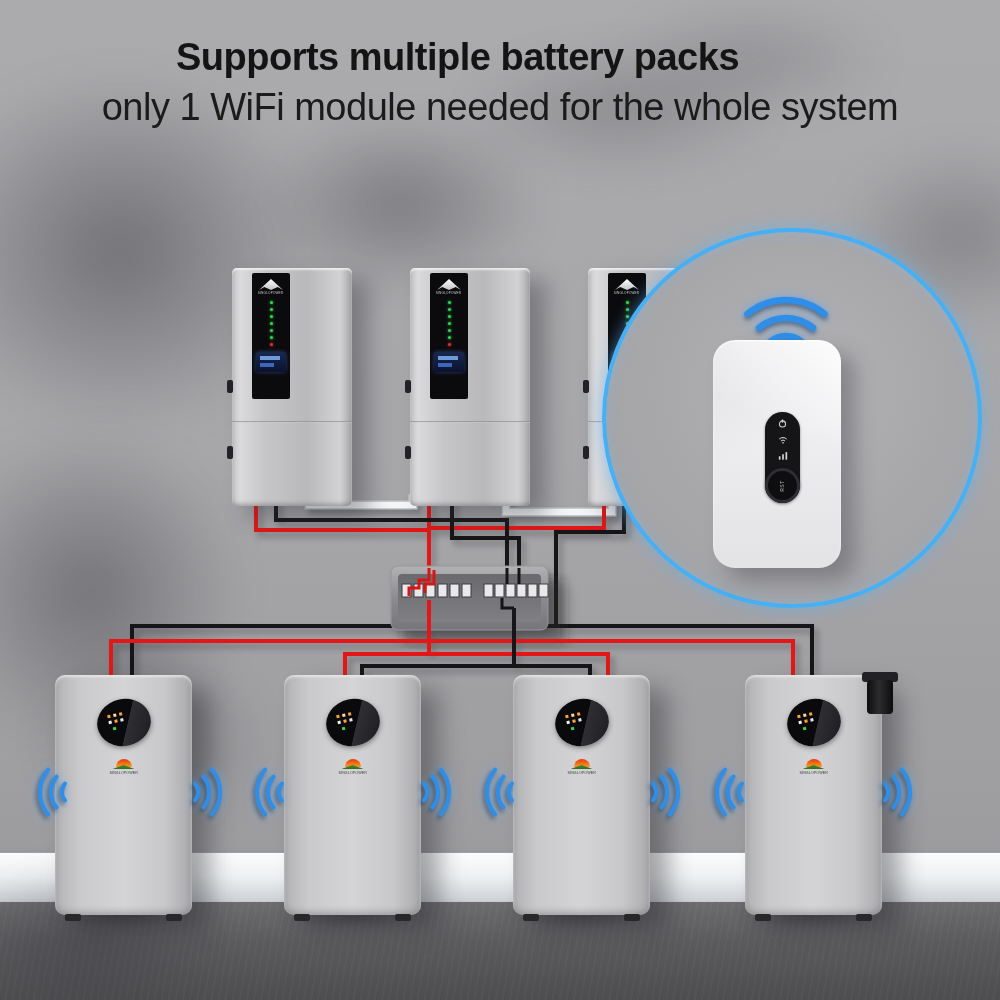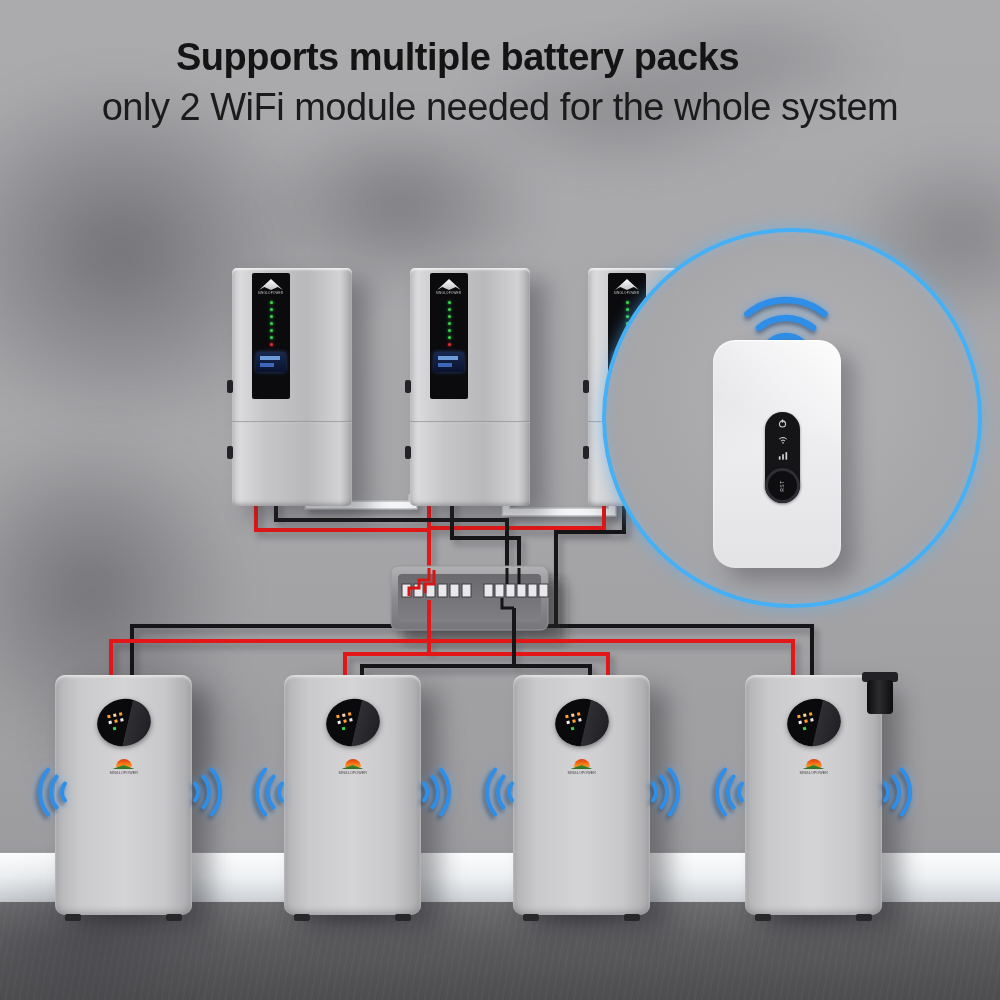--- a/index.html
+++ b/index.html
@@ -100,21 +100,21 @@
   <div class="smoke" style="left:30px;top:640px;width:240px;height:200px;opacity:.4"></div>
   <div class="smoke" style="left:830px;top:140px;width:260px;height:190px;opacity:.35"></div>
   <div class="smoke" style="left:450px;top:40px;width:340px;height:140px;opacity:.3"></div>
   <div class="smoke" style="left:600px;top:0;width:300px;height:120px;opacity:.25"></div>
 
   <div class="baseboard"></div>
   <div class="floor"></div>
   <div class="smoke" style="left:-40px;top:860px;width:260px;height:160px;opacity:.45;z-index:1"></div>
 
   <h1 class="heading" style="z-index:6">Supports multiple battery packs</h1>
-  <div class="subheading" style="z-index:6">only 2 WiFi module needed for the whole system</div>
+  <div class="subheading" style="z-index:6">only 1 WiFi module needed for the whole system</div>
 
   <svg class="wires" width="1000" height="1000" viewBox="0 0 1000 1000">
     <defs>
       <linearGradient id="busGrad" x1="0" y1="0" x2="0" y2="1">
         <stop offset="0" stop-color="#b2b2b5"></stop>
           <stop offset=".5" stop-color="#8c8c90"></stop>
           <stop offset="1" stop-color="#76767a"></stop>
       </linearGradient>
       <linearGradient id="busInner" x1="0" y1="0" x2="0" y2="1">
         <stop offset="0" stop-color="#6a6a6e"></stop>

